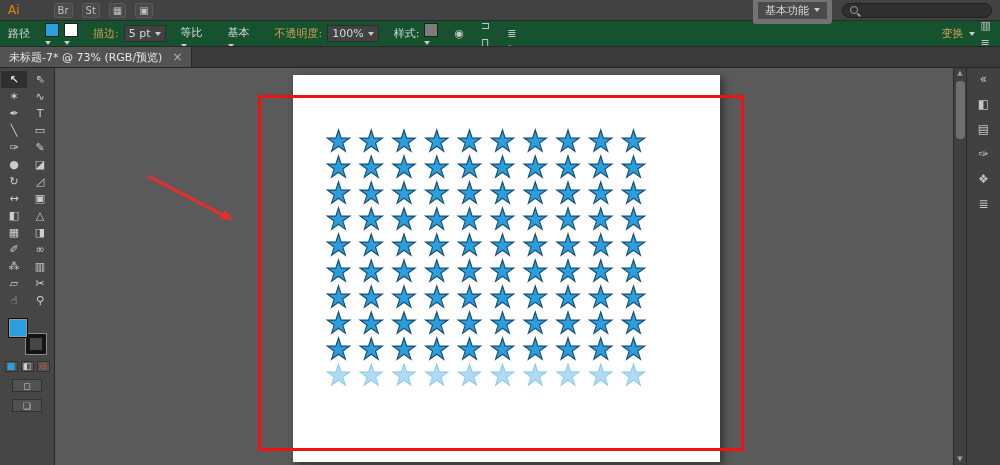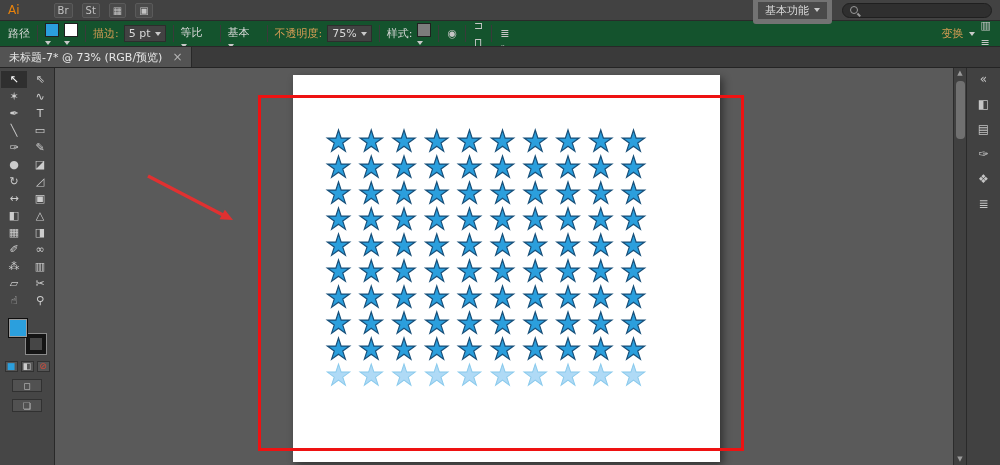--- a/index.html
+++ b/index.html
@@ -136,21 +136,21 @@
 
   <div class="cb-group">
     <span class="line-sample"></span>
     <span>基本</span>
     <span class="caret"></span>
   </div>
   <span class="cb-sep"></span>
 
   <span class="cb-link" style="color: rgb(212, 156, 84);">不透明度:</span>
   <div class="value-box">
-    <span>75%</span>
+    <span>100%</span>
     <span class="caret"></span>
   </div>
   <span class="cb-sep"></span>
 
   <span>样式:</span>
   <div class="cb-group">
     <span class="swatch" style="background:#7c7c7c;"></span>
     <span class="caret"></span>
   </div>
   <span class="cb-sep"></span>

